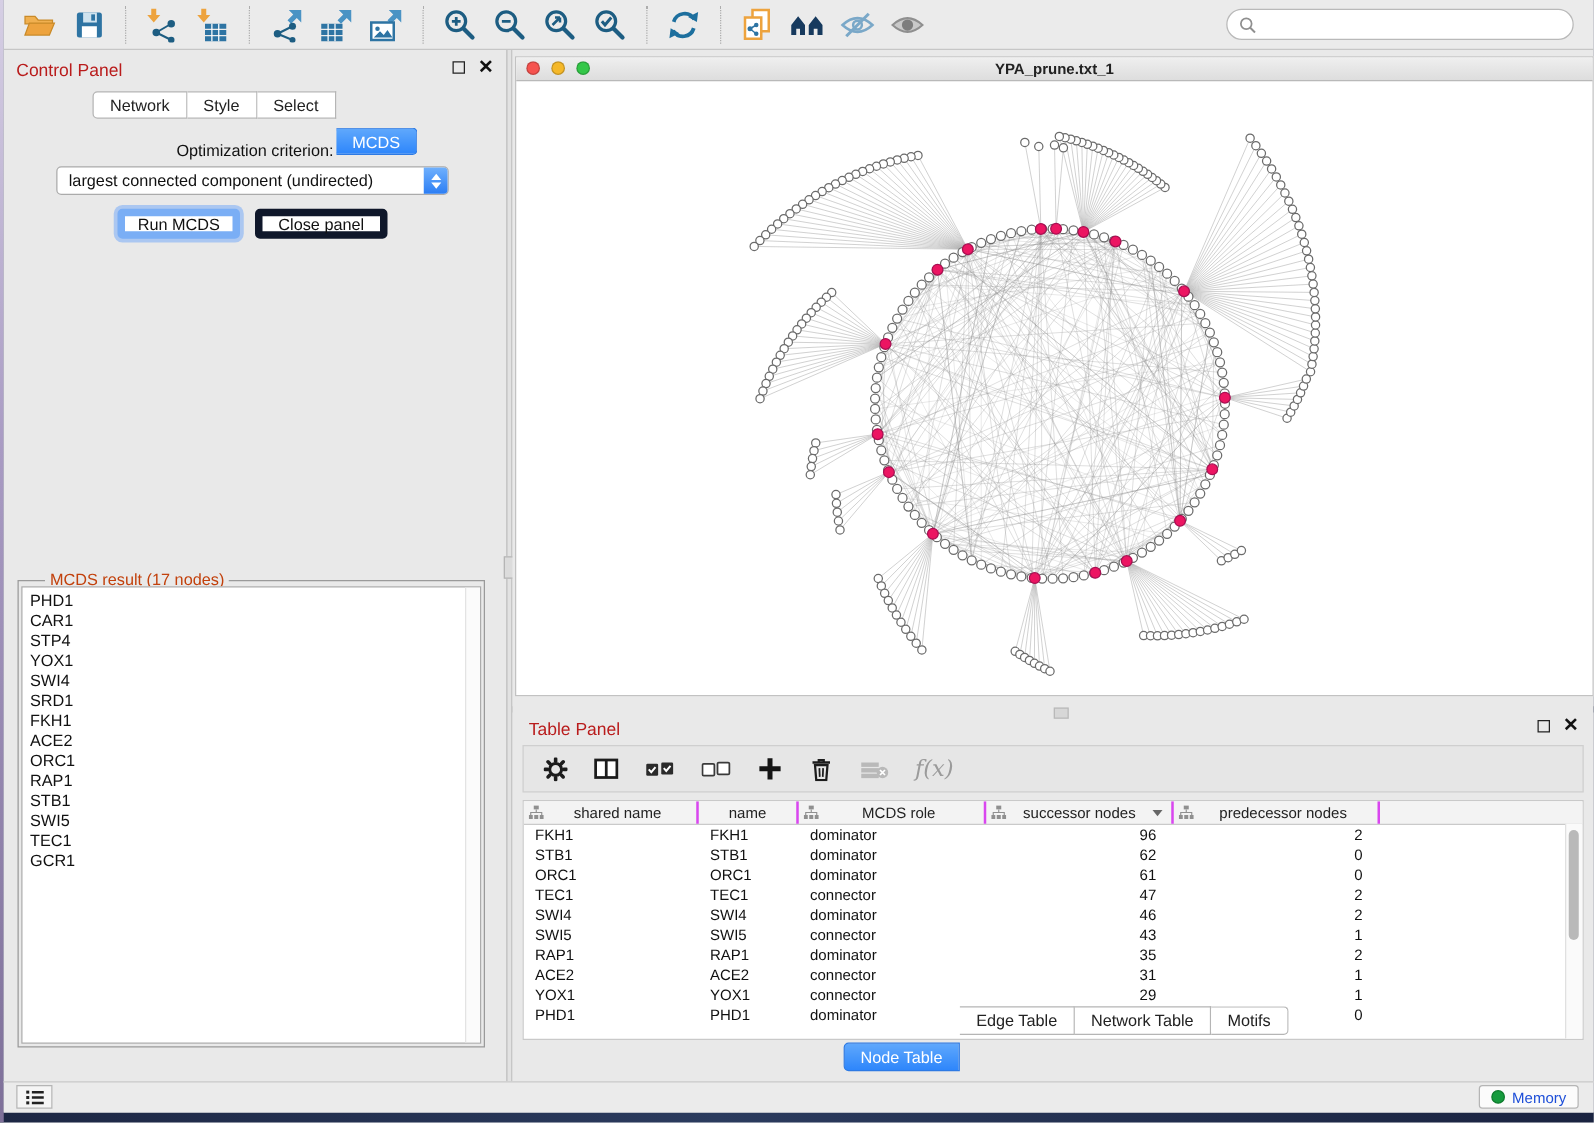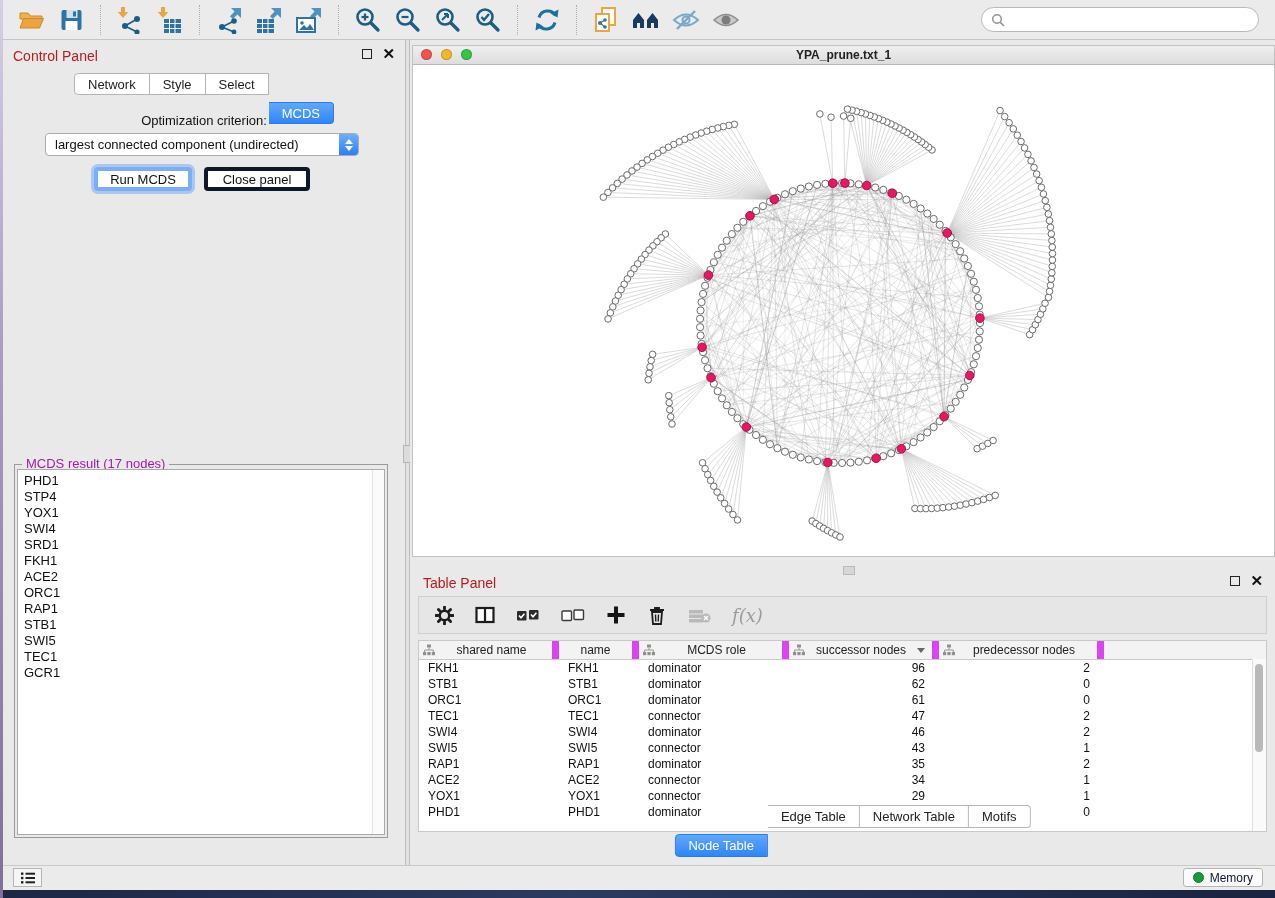--- a/index.html
+++ b/index.html
@@ -40,26 +40,26 @@
   .seg:last-child{border-radius:0 4px 4px 0;}
   .seg.active{background:linear-gradient(#5fa8fc,#2e86fb);color:#fff;border-color:#2d7ae4;margin-top:29px;}
   .opt-label{position:absolute;top:73px;left:0;right:0;text-align:center;font-size:13px;color:#111;}
   .dropdown{position:absolute;top:93px;left:42px;width:314px;height:23px;background:#fff;
     border:1px solid #ababab;border-radius:4px;display:flex;align-items:center;box-sizing:border-box;}
   .dropdown-text{flex:1;font-size:13px;padding-left:9px;color:#111;white-space:nowrap;}
   .dropdown-stepper{width:19px;height:21px;border-radius:0 3px 3px 0;
     background:linear-gradient(#6fb0fd,#2c7ef4);display:flex;flex-direction:column;align-items:center;justify-content:center;gap:2px;}
   .tri-up{width:0;height:0;border-left:4px solid transparent;border-right:4px solid transparent;border-bottom:5px solid #fff;}
   .tri-down{width:0;height:0;border-left:4px solid transparent;border-right:4px solid transparent;border-top:5px solid #fff;}
-  .btn{position:absolute;height:24px;background:#fff;border:4px solid #0f172a;border-radius:4px;
+  .btn{position:absolute;height:24px;background:#fff;border:6px solid #0f172a;border-radius:4px;
     font-size:13px;color:#111;display:flex;align-items:center;justify-content:center;box-sizing:border-box;}
   .btn-run{top:127px;left:91px;width:98px;border-color:#7aaef5;box-shadow:0 0 0 3px rgba(96,158,250,.45);}
   .btn-closepanel{top:127px;left:201px;width:106px;}
   .fieldset{position:absolute;left:11px;right:17px;top:424px;height:372px;border:1px solid #9a9a9a;}
-  .legend{position:absolute;top:-9px;left:7px;background:#e9e9e9;padding:0 4px;font-size:13px;color:#a21caf;}
+  .legend{position:absolute;top:-9px;left:21px;background:#e9e9e9;padding:0 4px;font-size:13px;color:#c2410c;}
   .mcds-list{position:absolute;left:2px;right:2px;top:4px;bottom:2px;background:#fff;border:1px solid #ababab;overflow:hidden;}
   .mcds-scroll{position:absolute;right:0;top:0;bottom:0;width:11px;background:#fbfbfb;border-left:1px solid #e3e3e3;}
   .mcds-items{position:absolute;left:0;top:3px;right:12px;}
   .mcds-item{font-size:13px;line-height:16px;padding-left:6px;color:#111;}
 
   
   .v-split{position:absolute;left:402px;top:40px;width:5px;bottom:24px;background:#e2e2e2;
     border-left:1px solid #bdbdbd;border-right:1px solid #bdbdbd;box-sizing:border-box;}
   .v-split-handle{position:absolute;left:-3px;top:405px;width:9px;height:16px;background:#dcdcdc;border:1px solid #b5b5b5;}
   .h-split-handle{position:absolute;left:50%;top:-4px;width:10px;height:7px;background:#d7d7d7;border:1px solid #b9b9b9;}
@@ -76,40 +76,40 @@
 
   
   .table-panel{position:absolute;left:407px;top:570px;right:0;bottom:24px;background:#e9e9e9;}
   .tp-title{position:absolute;left:13px;top:5px;}
   .tp-winbtns{right:12px;top:5px;}
   .tp-toolbar{position:absolute;left:8px;right:8px;top:26px;height:38px;background:#e6e6e6;
     border:1px solid #cfcfcf;display:flex;align-items:center;gap:21px;padding-left:16px;box-sizing:border-box;}
   .fx{font-family:"DejaVu Serif",serif;font-style:italic;color:#9b9b9b;font-size:18px;}
   .tablewrap{position:absolute;left:8px;right:8px;top:70px;height:192px;background:#fff;border:1px solid #c9c9c9;box-sizing:border-box;overflow:hidden;}
   .thead{display:flex;height:18px;background:#f3f3f3;border-bottom:1px solid #cacaca;}
-  .th{display:flex;align-items:center;border-right:7px solid #d946ef;box-sizing:border-box;padding:0 4px;position:relative;justify-content:flex-end;}
+  .th{display:flex;align-items:center;border-right:2px solid #d946ef;box-sizing:border-box;padding:0 4px;position:relative;justify-content:flex-end;}
   .th-label{flex:1;text-align:center;font-size:12px;color:#222;}
   .c0{width:140px}.c1{width:80px}.c2{width:150px}.c3{width:150px}.c4{width:165px}
   .tbody .tr{display:flex;height:16px;align-items:center;}
   .td{font-size:12px;color:#111;box-sizing:border-box;line-height:16px;}
   .td.c0,.td.c1,.td.c2{padding-left:9px;}
   .td.c3,.td.c4{text-align:right;padding-right:14px;}
   .sort-chevron{width:0;height:0;border-left:4px solid transparent;border-right:4px solid transparent;
     border-top:5px solid #666;margin-right:3px;}
   .tscroll{position:absolute;right:0;top:18px;bottom:0;width:13px;background:#fafafa;border-left:1px solid #e0e0e0;}
   .tthumb{position:absolute;left:2px;top:5px;width:8px;height:88px;border-radius:4px;background:#b9b9b9;}
   .tp-tabs{bottom:9px;left:50%;transform:translateX(-50%);}
   .tp-tabs .seg{height:21px;}
 
   
   .status-bar{position:absolute;left:0;right:0;bottom:0;height:24px;background:#ebebeb;border-top:1px solid #c9c9c9;}
   .list-btn{position:absolute;left:10px;top:2px;width:29px;height:19px;background:#f5f5f5;border:1px solid #b5b5b5;
     display:flex;align-items:center;justify-content:center;box-sizing:border-box;}
   .memory-btn{position:absolute;right:12px;top:2px;height:19px;background:#fbfbfb;border:1px solid #b5b5b5;border-radius:3px;
-    display:flex;align-items:center;gap:6px;padding:0 9px;font-size:12px;color:#0f172a;box-sizing:border-box;}
+    display:flex;align-items:center;gap:6px;padding:0 9px;font-size:12px;color:#1d4ed8;box-sizing:border-box;}
   .mem-dot{width:11px;height:11px;border-radius:50%;background:#169b3e;border:0.5px solid #0d7b2d;box-sizing:border-box;}
 </style>
 </head>
 <body>
 
 <div class="desktop-strip-left"></div>
 
 <div id="app">
 
   <div class="toolbar">
@@ -298,20 +298,21 @@
           <span class="tri-down"></span>
       </span>
     </div>
     <div class="btn btn-run">Run MCDS</div>
     <div class="btn btn-closepanel">Close panel</div>
     <div class="fieldset">
       <span class="legend">MCDS result (17 nodes)</span>
       <div class="mcds-list">
         <div class="mcds-items">
             <div class="mcds-item">PHD1</div>
+            <div class="mcds-item">CAR1</div>
             <div class="mcds-item">STP4</div>
             <div class="mcds-item">YOX1</div>
             <div class="mcds-item">SWI4</div>
             <div class="mcds-item">SRD1</div>
             <div class="mcds-item">FKH1</div>
             <div class="mcds-item">ACE2</div>
             <div class="mcds-item">ORC1</div>
             <div class="mcds-item">RAP1</div>
             <div class="mcds-item">STB1</div>
             <div class="mcds-item">SWI5</div>
@@ -1252,21 +1253,21 @@
             <div class="td c0">RAP1</div>
             <div class="td c1">RAP1</div>
             <div class="td c2">dominator</div>
             <div class="td c3">35</div>
             <div class="td c4">2</div>
           </div>
           <div class="tr">
             <div class="td c0">ACE2</div>
             <div class="td c1">ACE2</div>
             <div class="td c2">connector</div>
-            <div class="td c3">34</div>
+            <div class="td c3">31</div>
             <div class="td c4">1</div>
           </div>
           <div class="tr">
             <div class="td c0">YOX1</div>
             <div class="td c1">YOX1</div>
             <div class="td c2">connector</div>
             <div class="td c3">29</div>
             <div class="td c4">1</div>
           </div>
           <div class="tr">

